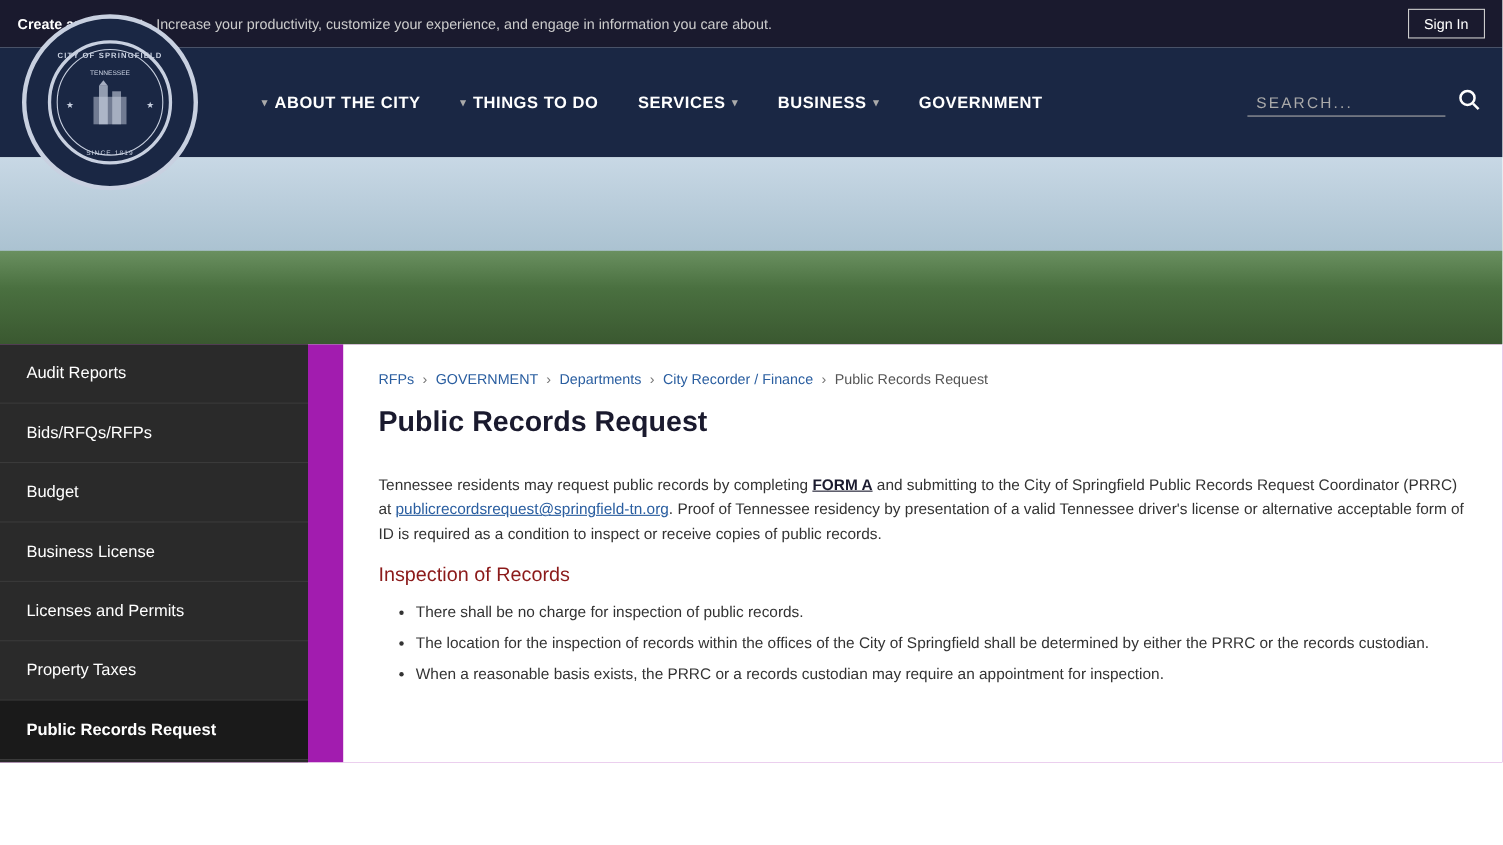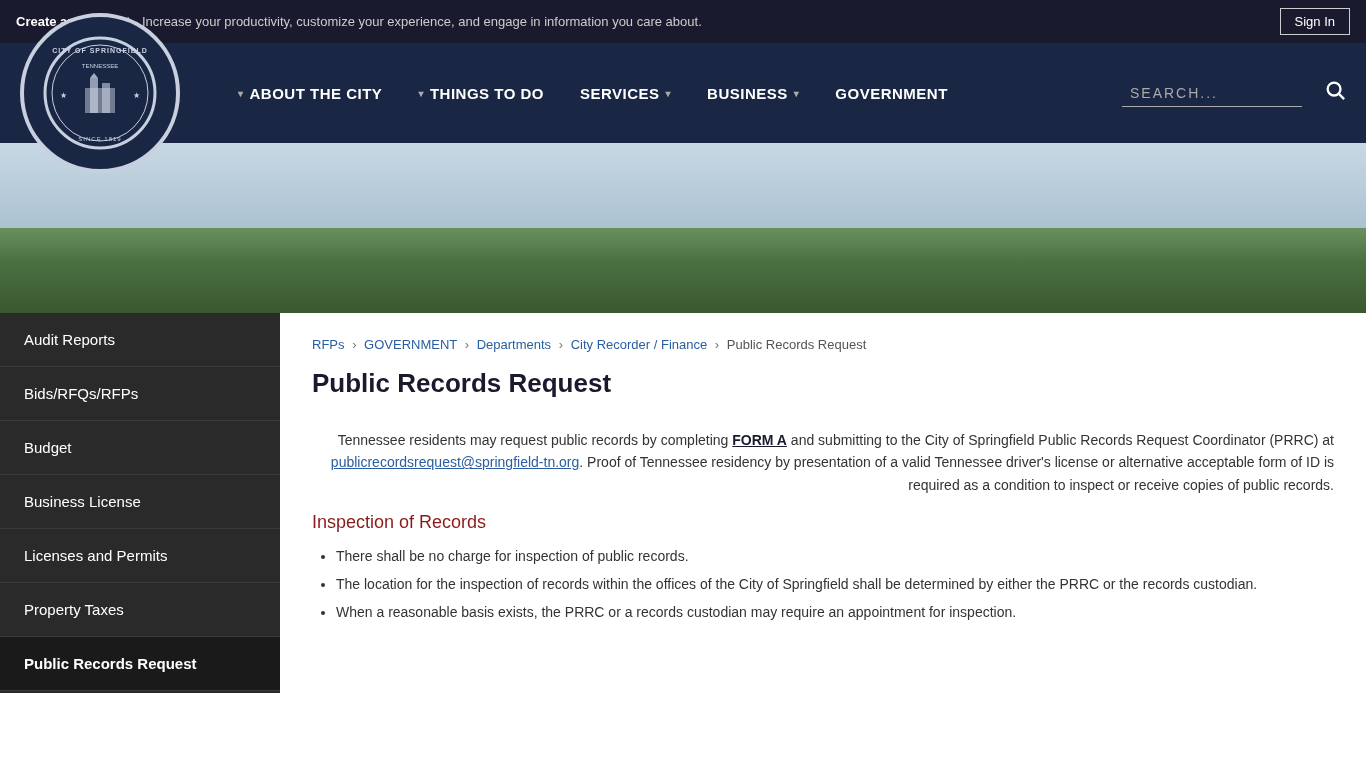--- a/index.html
+++ b/index.html
@@ -70,21 +70,22 @@
       display: flex;
       align-items: center;
       cursor: pointer;
       white-space: nowrap;
       letter-spacing: 0.5px;
       gap: 6px;
     }
     .nav-chevron { font-size: 10px; color: #aaa; }
     .search-area {
       display: flex;
-      gap: 22px;
+      align-items: center;
+      gap: 10px;
       margin-left: auto;
     }
     .search-input {
       background: transparent;
       border: none;
       border-bottom: 1px solid #aaa;
       color: #aaa;
       padding: 4px 8px;
       font-size: 14px;
       width: 180px;
@@ -127,20 +128,21 @@
       bottom: 0; left: 0; right: 0;
       height: 50%;
       background: linear-gradient(180deg, #6a9060 0%, #4a7040 40%, #3a5830 100%);
     }
 
     
     .main-content {
       display: flex;
       background: #a21caf;
       min-height: 380px;
+      gap: 32px;
     }
 
     
     .sidebar {
       width: 280px;
       min-width: 280px;
       background: #2a2a2a;
       padding: 0;
     }
     .sidebar-item {
@@ -178,21 +180,20 @@
       margin-bottom: 20px;
       padding-bottom: 10px;
     }
 
     
     .body-text {
       font-size: 14px;
       line-height: 1.6;
       color: #333;
       margin-bottom: 16px;
-      text-align: right;
     }
     .body-text a { color: #2a5ea0; text-decoration: underline; }
 
     
     .section-heading {
       font-size: 18px;
       font-weight: normal;
       color: #8b1a1a;
       margin-bottom: 12px;
       margin-top: 8px;
@@ -201,20 +202,21 @@
     
     .content-list {
       padding-left: 24px;
       margin-bottom: 16px;
     }
     .content-list li {
       font-size: 14px;
       line-height: 1.7;
       color: #333;
       margin-bottom: 4px;
+      margin-left: 10px;
     }
 
     
     .logo-svg {
       width: 120px;
       height: 120px;
     }
   </style>
 </head>
 <body>

